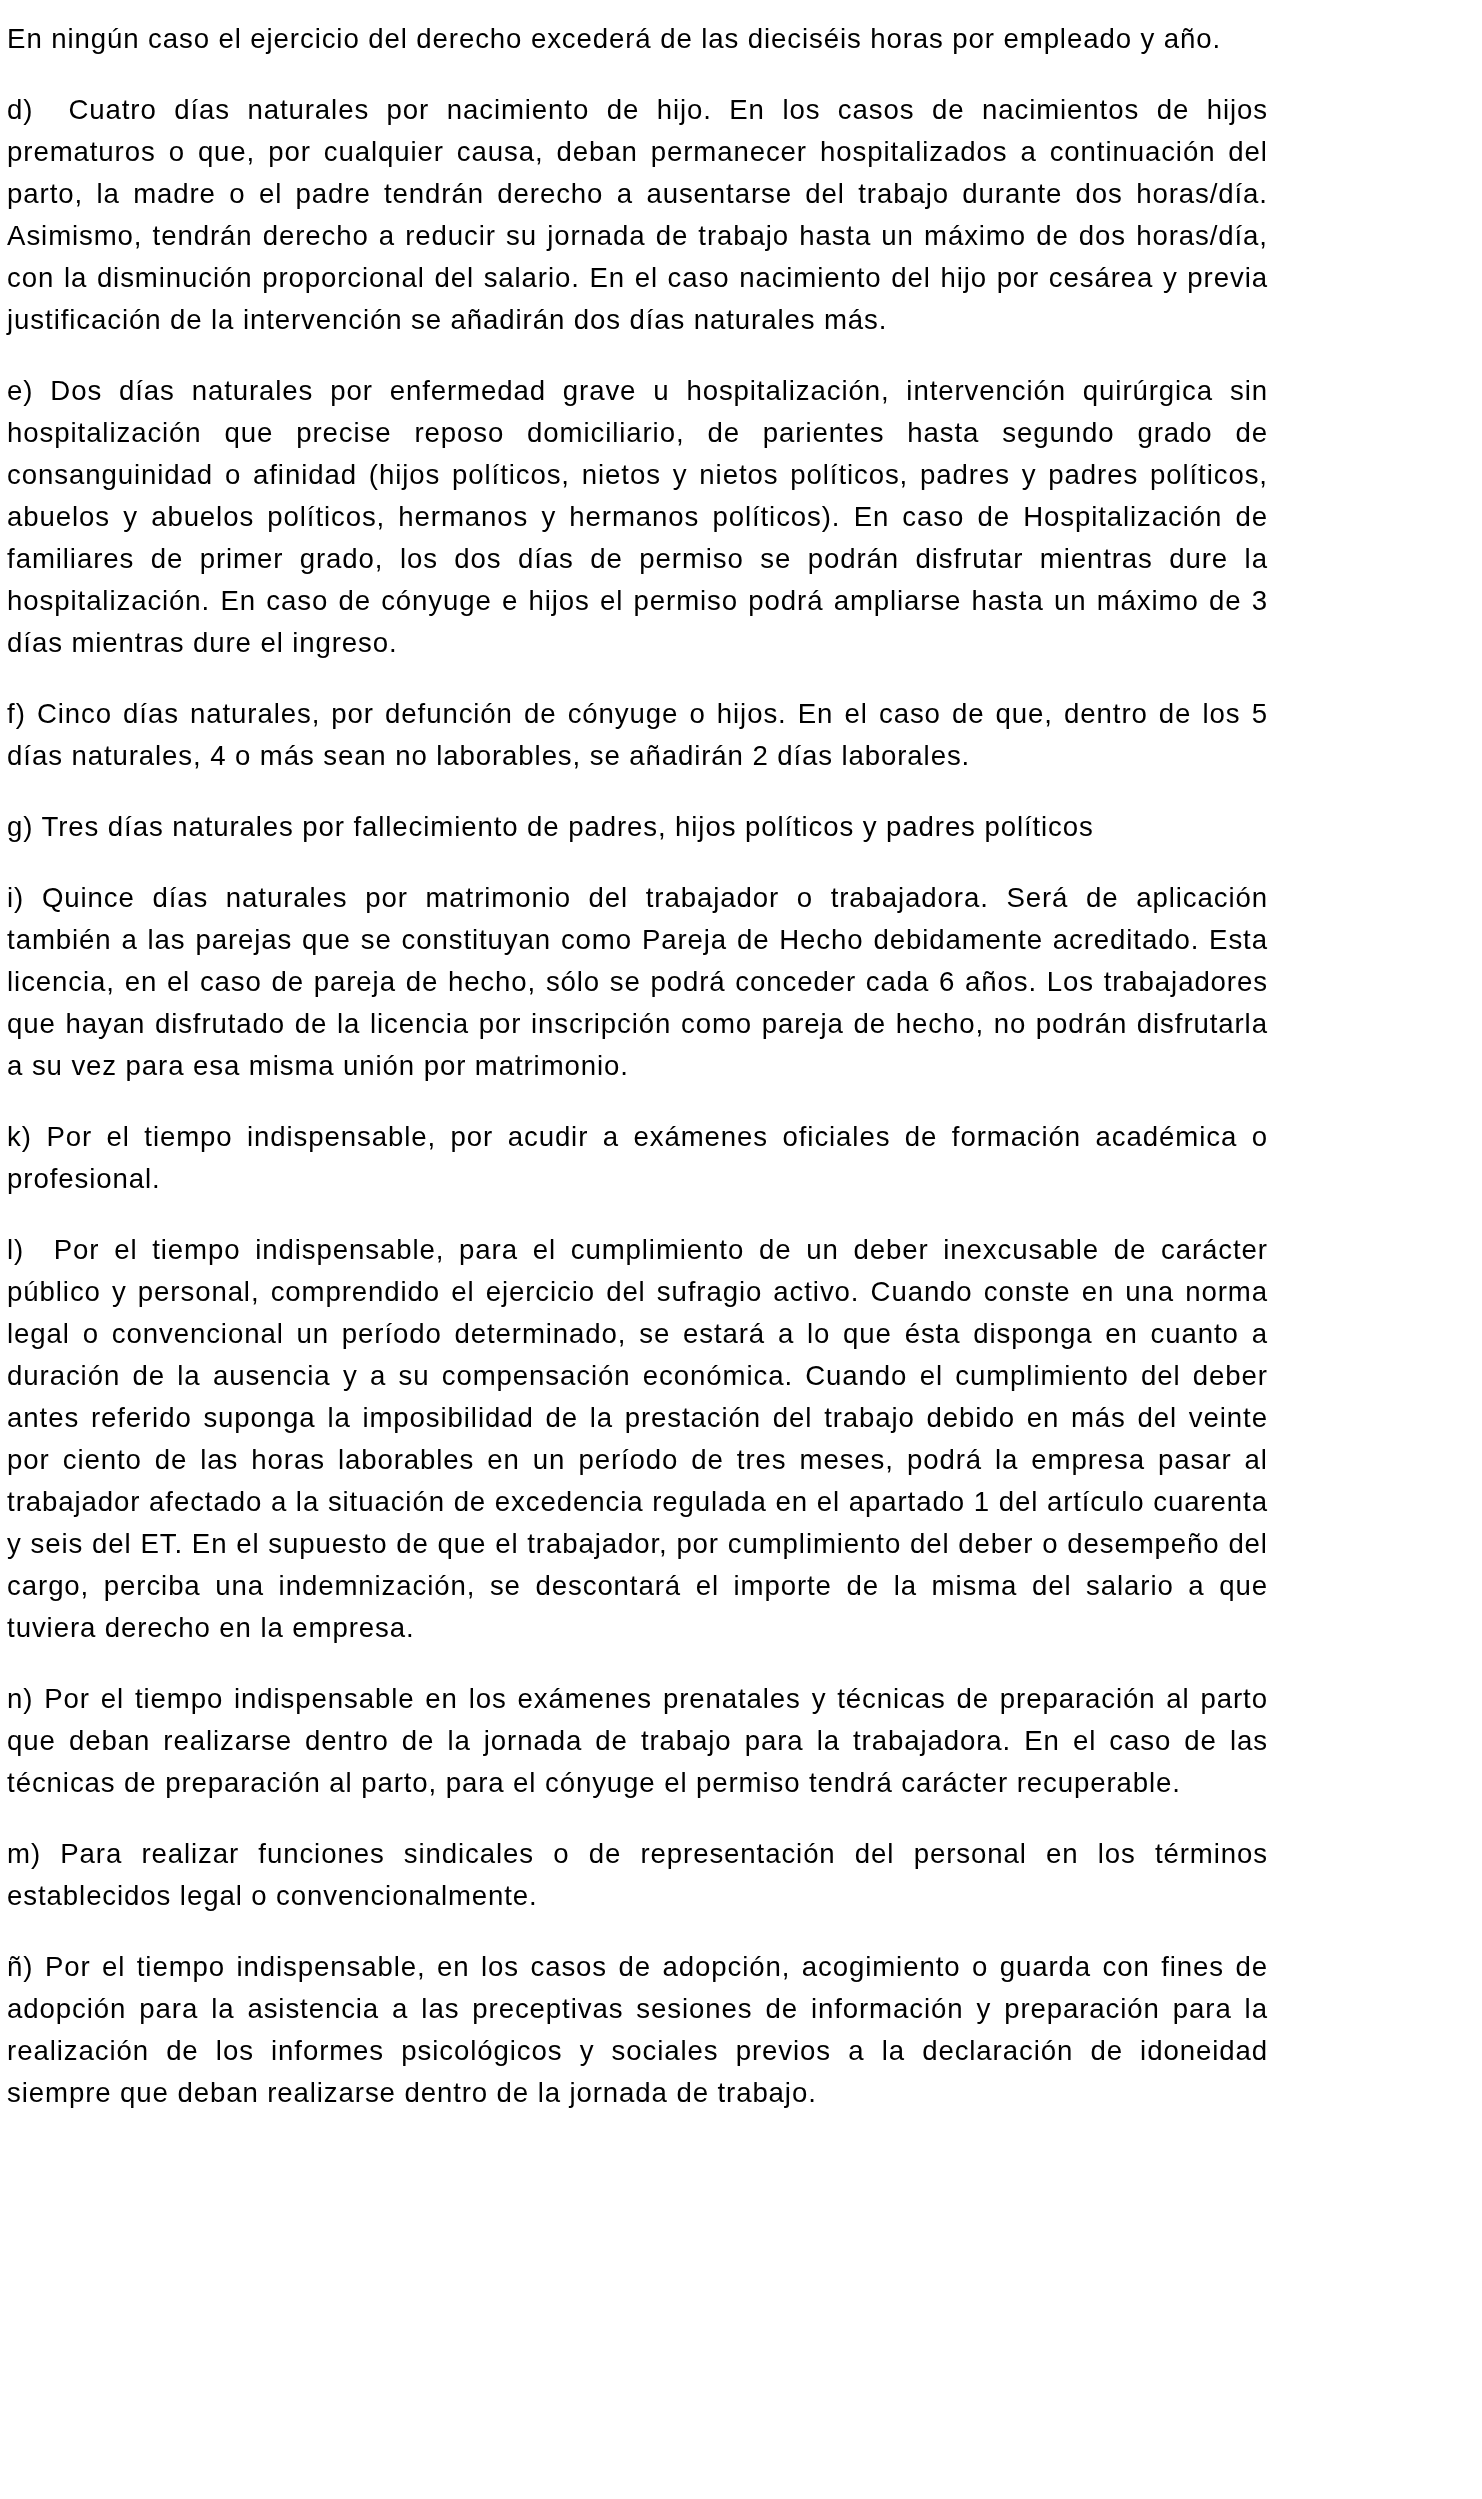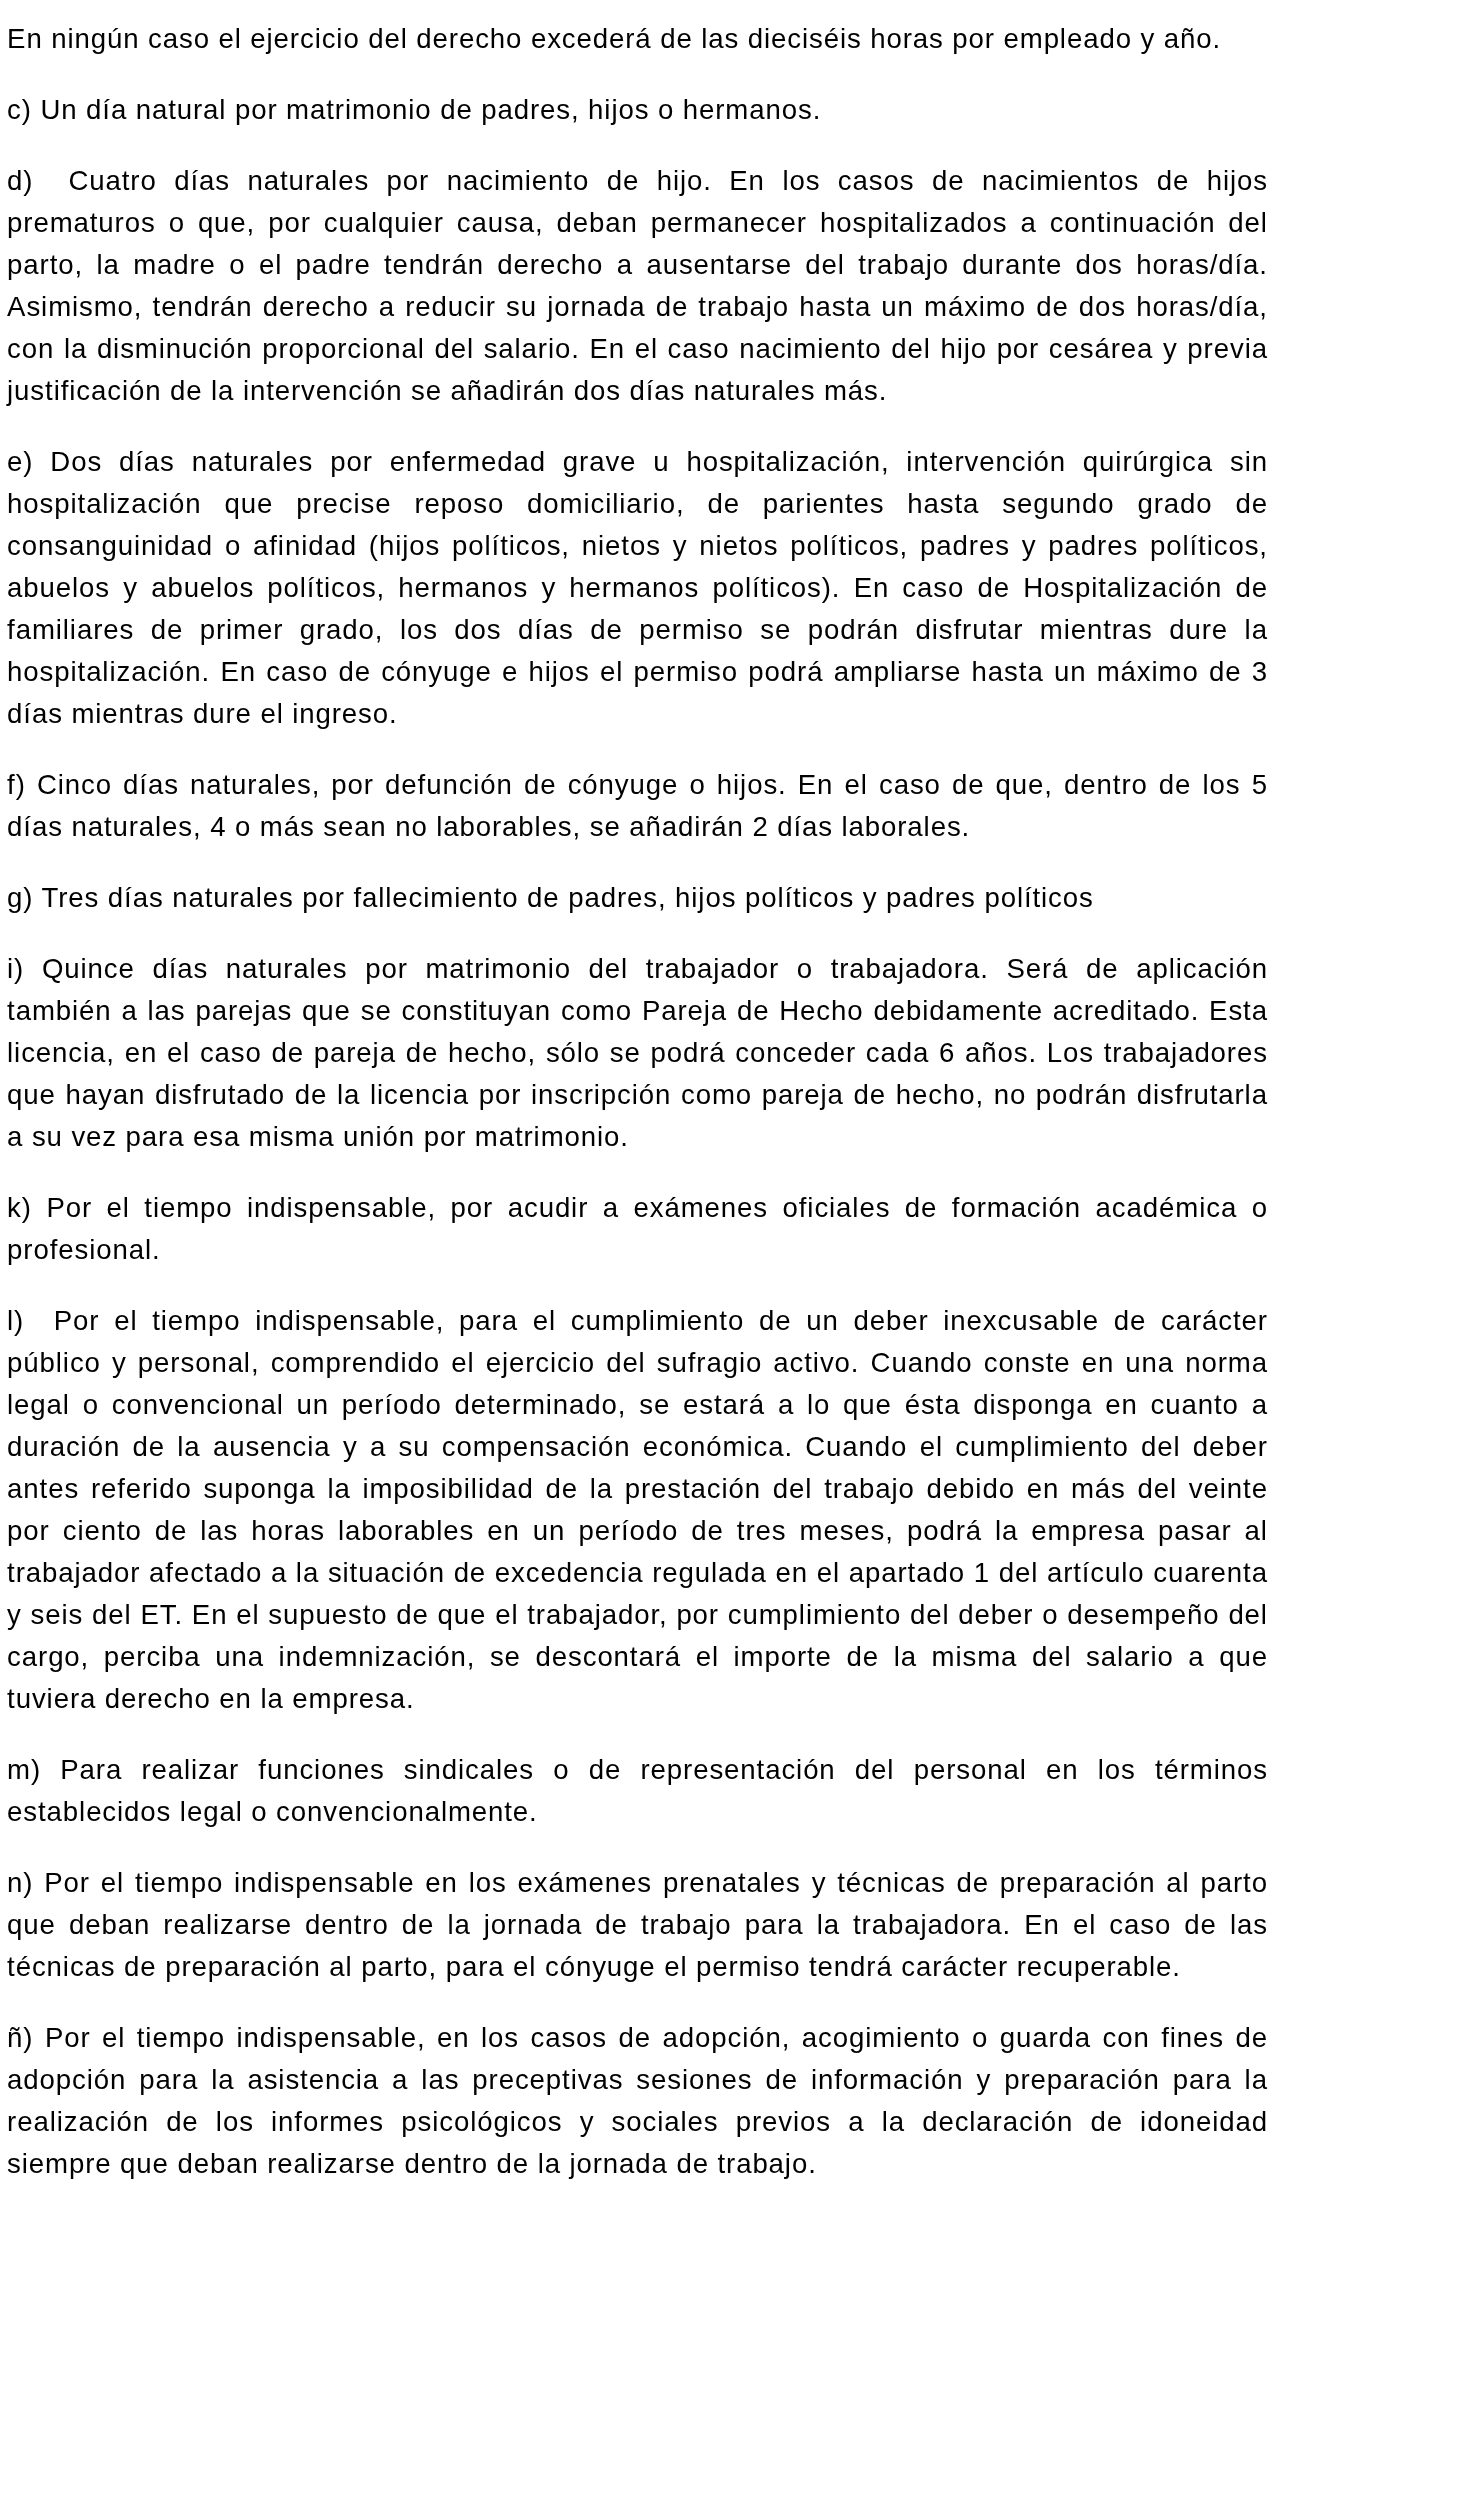--- a/index.html
+++ b/index.html
@@ -25,25 +25,24 @@
     text-align: justify;
     margin: 0 0 29px 0;
     -webkit-font-smoothing: antialiased;
   }
 </style>
 </head>
 <body>
 
 <div class="page">
   <p>En ningún caso el ejercicio del derecho excederá de las dieciséis horas por empleado y año.</p>
-  <p>c) Un día natural por matrimonio de padres, hijos o hermanos.</p>
   <p>d)&nbsp; Cuatro días naturales por nacimiento de hijo. En los casos de nacimientos de hijos prematuros o que, por cualquier causa, deban permanecer hospitalizados a continuación del parto, la madre o el padre tendrán derecho a ausentarse del trabajo durante dos horas/día. Asimismo, tendrán derecho a reducir su jornada de trabajo hasta un máximo de dos horas/día, con la disminución proporcional del salario. En el caso nacimiento del hijo por cesárea y previa justificación de la intervención se añadirán dos días naturales más.</p>
   <p>e) Dos días naturales por enfermedad grave u hospitalización, intervención quirúrgica sin hospitalización que precise reposo domiciliario, de parientes hasta segundo grado de consanguinidad o afinidad (hijos políticos, nietos y nietos políticos, padres y padres políticos, abuelos y abuelos políticos, hermanos y hermanos políticos). En caso de Hospitalización de familiares de primer grado, los dos días de permiso se podrán disfrutar mientras dure la hospitalización. En caso de cónyuge e hijos el permiso podrá ampliarse hasta un máximo de 3 días mientras dure el ingreso.</p>
   <p>f) Cinco días naturales, por defunción de cónyuge o hijos. En el caso de que, dentro de los 5 días naturales, 4 o más sean no laborables, se añadirán 2 días laborales.</p>
   <p>g) Tres días naturales por fallecimiento de padres, hijos políticos y padres políticos</p>
   <p>i) Quince días naturales por matrimonio del trabajador o trabajadora. Será de aplicación también a las parejas que se constituyan como Pareja de Hecho debidamente acreditado. Esta licencia, en el caso de pareja de hecho, sólo se podrá conceder cada 6 años. Los trabajadores que hayan disfrutado de la licencia por inscripción como pareja de hecho, no podrán disfrutarla a su vez para esa misma unión por matrimonio.</p>
   <p>k) Por el tiempo indispensable, por acudir a exámenes oficiales de formación académica o profesional.</p>
   <p>l)&nbsp; Por el tiempo indispensable, para el cumplimiento de un deber inexcusable de carácter público y personal, comprendido el ejercicio del sufragio activo. Cuando conste en una norma legal o convencional un período determinado, se estará a lo que ésta disponga en cuanto a duración de la ausencia y a su compensación económica. Cuando el cumplimiento del deber antes referido suponga la imposibilidad de la prestación del trabajo debido en más del veinte por ciento de las horas laborables en un período de tres meses, podrá la empresa pasar al trabajador afectado a la situación de excedencia regulada en el apartado 1 del artículo cuarenta y seis del ET. En el supuesto de que el trabajador, por cumplimiento del deber o desempeño del cargo, perciba una indemnización, se descontará el importe de la misma del salario a que tuviera derecho en la empresa.</p>
+  <p>n) Por el tiempo indispensable en los exámenes prenatales y técnicas de preparación al parto que deban realizarse dentro de la jornada de trabajo para la trabajadora. En el caso de las técnicas de preparación al parto, para el cónyuge el permiso tendrá carácter recuperable.</p>
   <p>m) Para realizar funciones sindicales o de representación del personal en los términos establecidos legal o convencionalmente.</p>
-  <p>n) Por el tiempo indispensable en los exámenes prenatales y técnicas de preparación al parto que deban realizarse dentro de la jornada de trabajo para la trabajadora. En el caso de las técnicas de preparación al parto, para el cónyuge el permiso tendrá carácter recuperable.</p>
   <p>ñ) Por el tiempo indispensable, en los casos de adopción, acogimiento o guarda con fines de adopción para la asistencia a las preceptivas sesiones de información y preparación para la realización de los informes psicológicos y sociales previos a la declaración de idoneidad siempre que deban realizarse dentro de la jornada de trabajo.</p>
 </div>
 
 
 </body></html>

